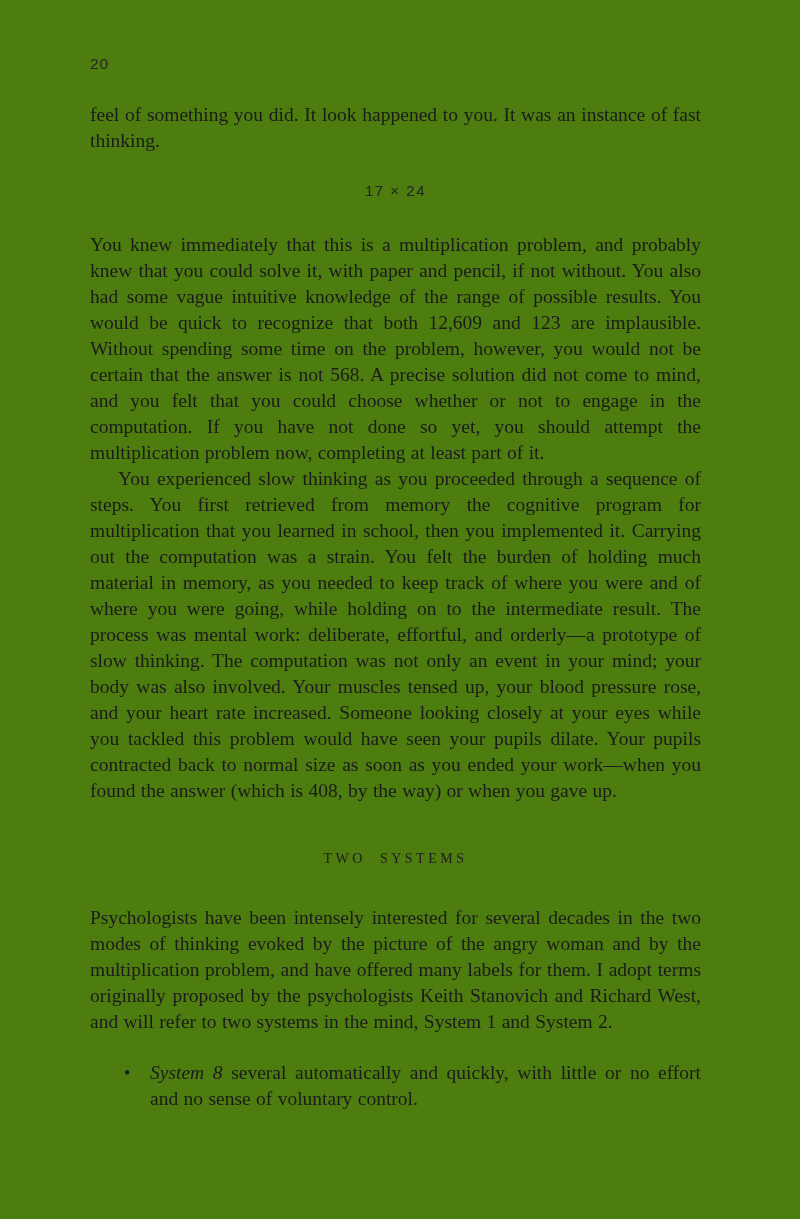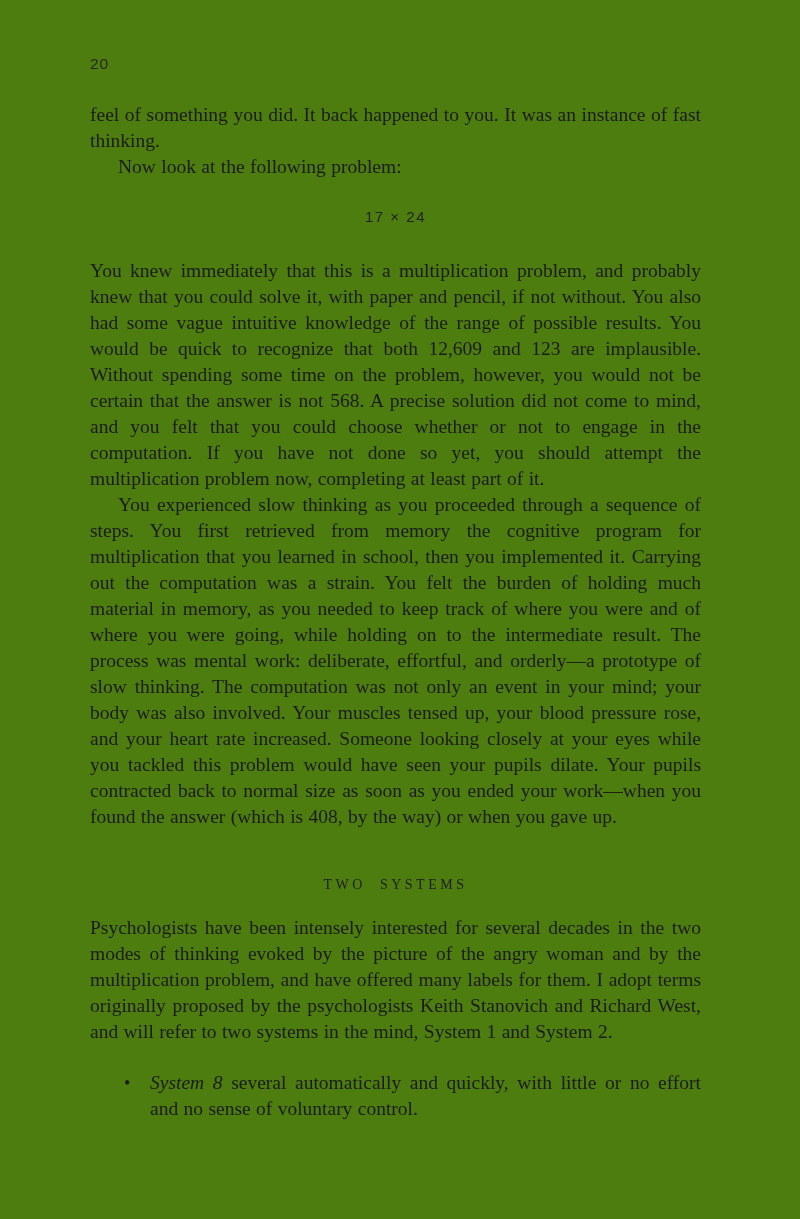--- a/index.html
+++ b/index.html
@@ -66,21 +66,21 @@
     line-height: 26px;
     text-align: center;
     font-family: "Liberation Serif", serif;
     font-weight: normal;
     font-size: 14px;
     letter-spacing: 3.5px;
     word-spacing: 7px;
     color: #1e1e1e;
   }
   .para-after-heading {
-    margin-top: 17px;
+    margin-top: 33px;
   }
   .bullet-list {
     list-style: none;
     margin: 25px 0 0 0;
     padding: 0;
   }
   .bullet-list li {
     position: relative;
     padding-left: 60px;
     font-size: 19.5px;
@@ -101,23 +101,22 @@
 </head>
 <body>
 
 <div class="page">
   <div class="text-block">
 
     <div class="running-header">
       <span class="page-num">20</span>
     </div>
 
-    <p class="para para-opening">feel of something you did. It back happened to you. It was an instance of fast thinking.</p>
+    <p class="para para-opening">feel of something you did. It look happened to you. It was an instance of fast thinking.</p>
 
-    <p class="para indent">Now look at the following problem:</p>
 
     <div class="equation">17 × 24</div>
 
     <p class="para">You knew immediately that this is a multiplication problem, and probably knew that you could solve it, with paper and pencil, if not without. You also had some vague intuitive knowledge of the range of possible results. You would be quick to recognize that both 12,609 and 123 are implausible. Without spending some time on the problem, however, you would not be certain that the answer is not 568. A precise solution did not come to mind, and you felt that you could choose whether or not to engage in the computation. If you have not done so yet, you should attempt the multiplication problem now, completing at least part of it.</p>
 
     <p class="para indent">You experienced slow thinking as you proceeded through a sequence of steps. You first retrieved from memory the cognitive program for multiplication that you learned in school, then you implemented it. Carrying out the computation was a strain. You felt the burden of holding much material in memory, as you needed to keep track of where you were and of where you were going, while holding on to the intermediate result. The process was mental work: deliberate, effortful, and orderly—a prototype of slow thinking. The computation was not only an event in your mind; your body was also involved. Your muscles tensed up, your blood pressure rose, and your heart rate increased. Someone looking closely at your eyes while you tackled this problem would have seen your pupils dilate. Your pupils contracted back to normal size as soon as you ended your work—when you found the answer (which is 408, by the way) or when you gave up.</p>
 
     <h2 class="section-heading">TWO SYSTEMS</h2>
 
     <p class="para para-after-heading">Psychologists have been intensely interested for several decades in the two modes of thinking evoked by the picture of the angry woman and by the multiplication problem, and have offered many labels for them. I adopt terms originally proposed by the psychologists Keith Stanovich and Richard West, and will refer to two systems in the mind, System 1 and System 2.</p>

